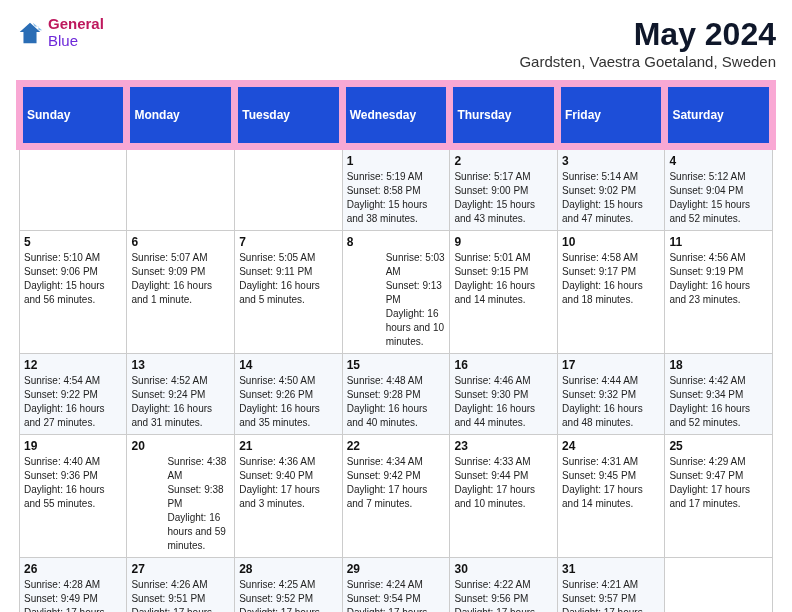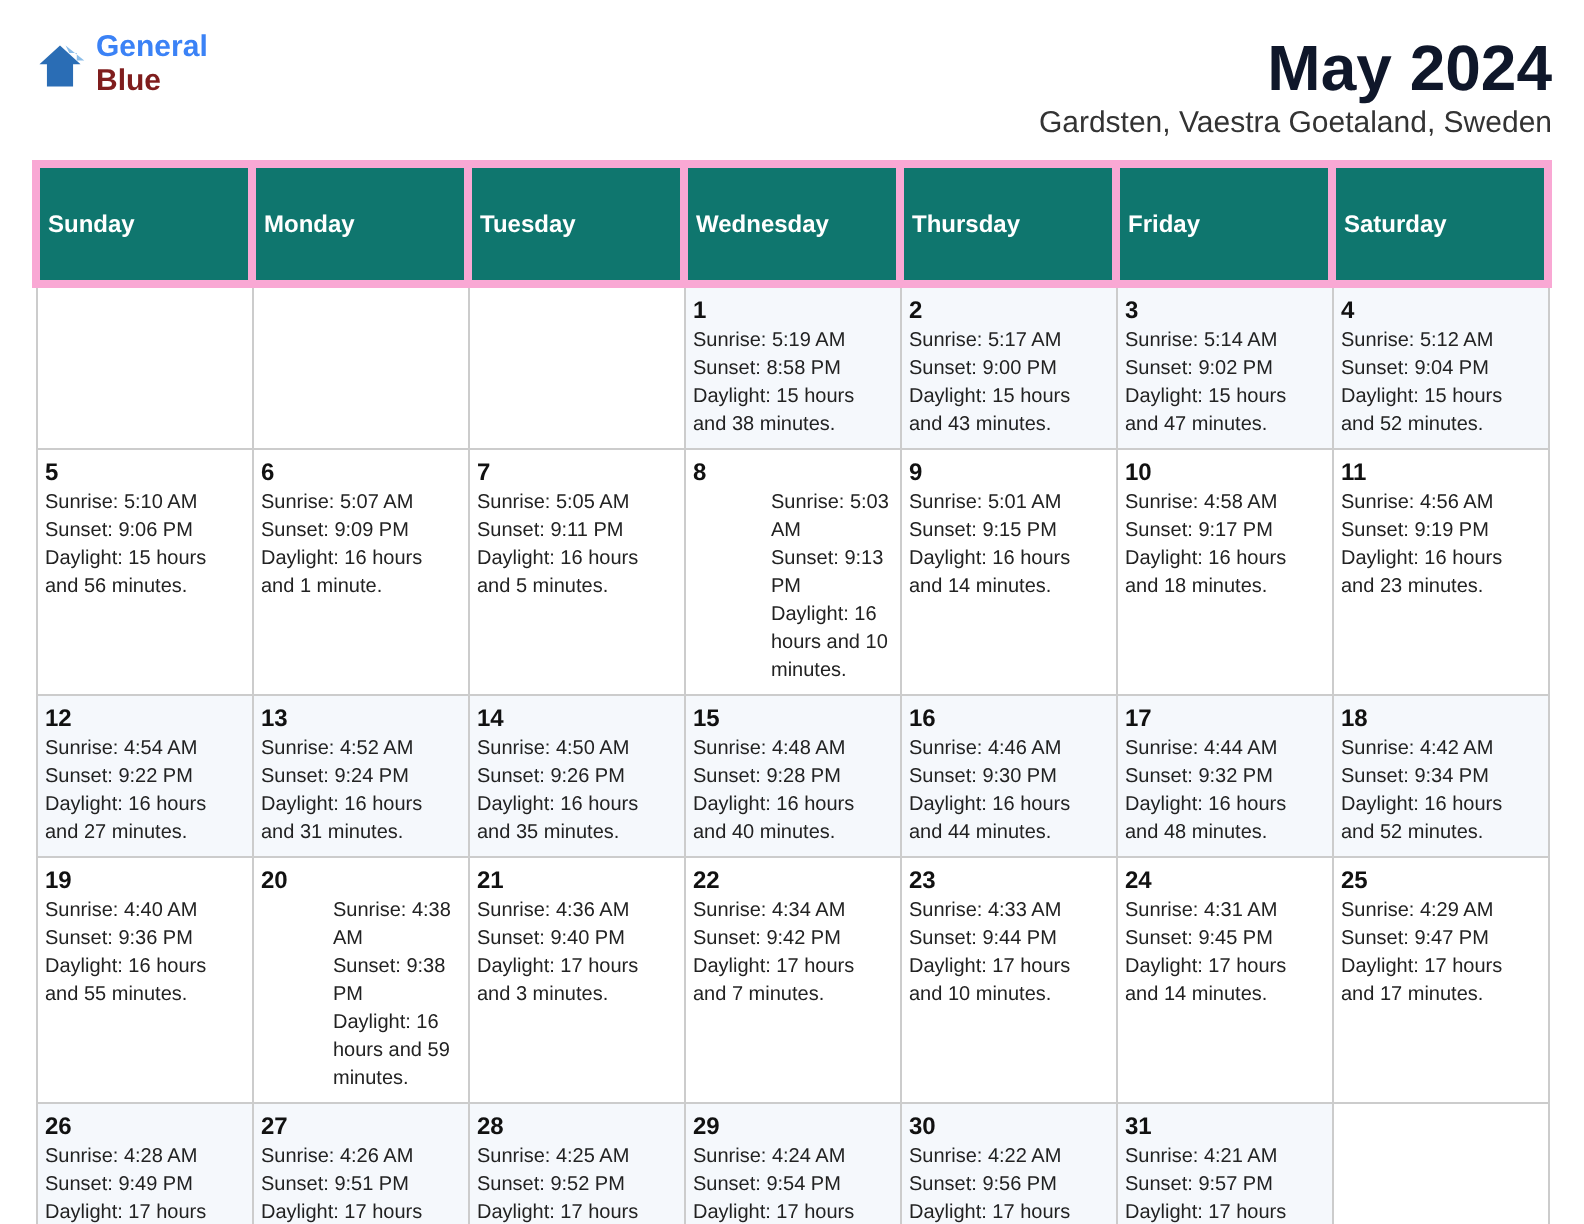--- a/index.html
+++ b/index.html
@@ -22,26 +22,26 @@
       gap: 4px;
     }
     .logo-text {
       display: flex;
       flex-direction: column;
       line-height: 1.1;
     }
     .logo-general {
       font-size: 15px;
       font-weight: bold;
-      color: #3b82f6;
+      color: #be185d;
     }
     .logo-blue {
       font-size: 15px;
-      font-weight: bold;
-      color: #7f1d1d;
+      font-weight: normal;
+      color: #6d28d9;
     }
     .logo-icon {
       width: 28px;
       height: 28px;
     }
     .title-area {
       text-align: right;
     }
     .cal-title {
       font-size: 32px;
@@ -52,27 +52,27 @@
       font-size: 15px;
       color: #333;
       font-weight: normal;
     }
     table {
       width: 100%;
       border-collapse: collapse;
       font-size: 11px;
     }
     thead th {
-      background-color: #0f766e;
+      background-color: #1d4ed8;
       color: #fff;
       padding: 21px 4px;
       text-align: left;
       font-size: 12px;
       font-weight: bold;
-      border: 4px solid #f9a8d4;
+      border: 7px solid #f9a8d4;
     }
     tbody td {
       border: 1px solid #ccc;
       vertical-align: top;
       padding: 4px;
       width: 108px;
       min-height: 80px;
       background: #fff;
     }
     tbody tr:nth-child(odd) td {

